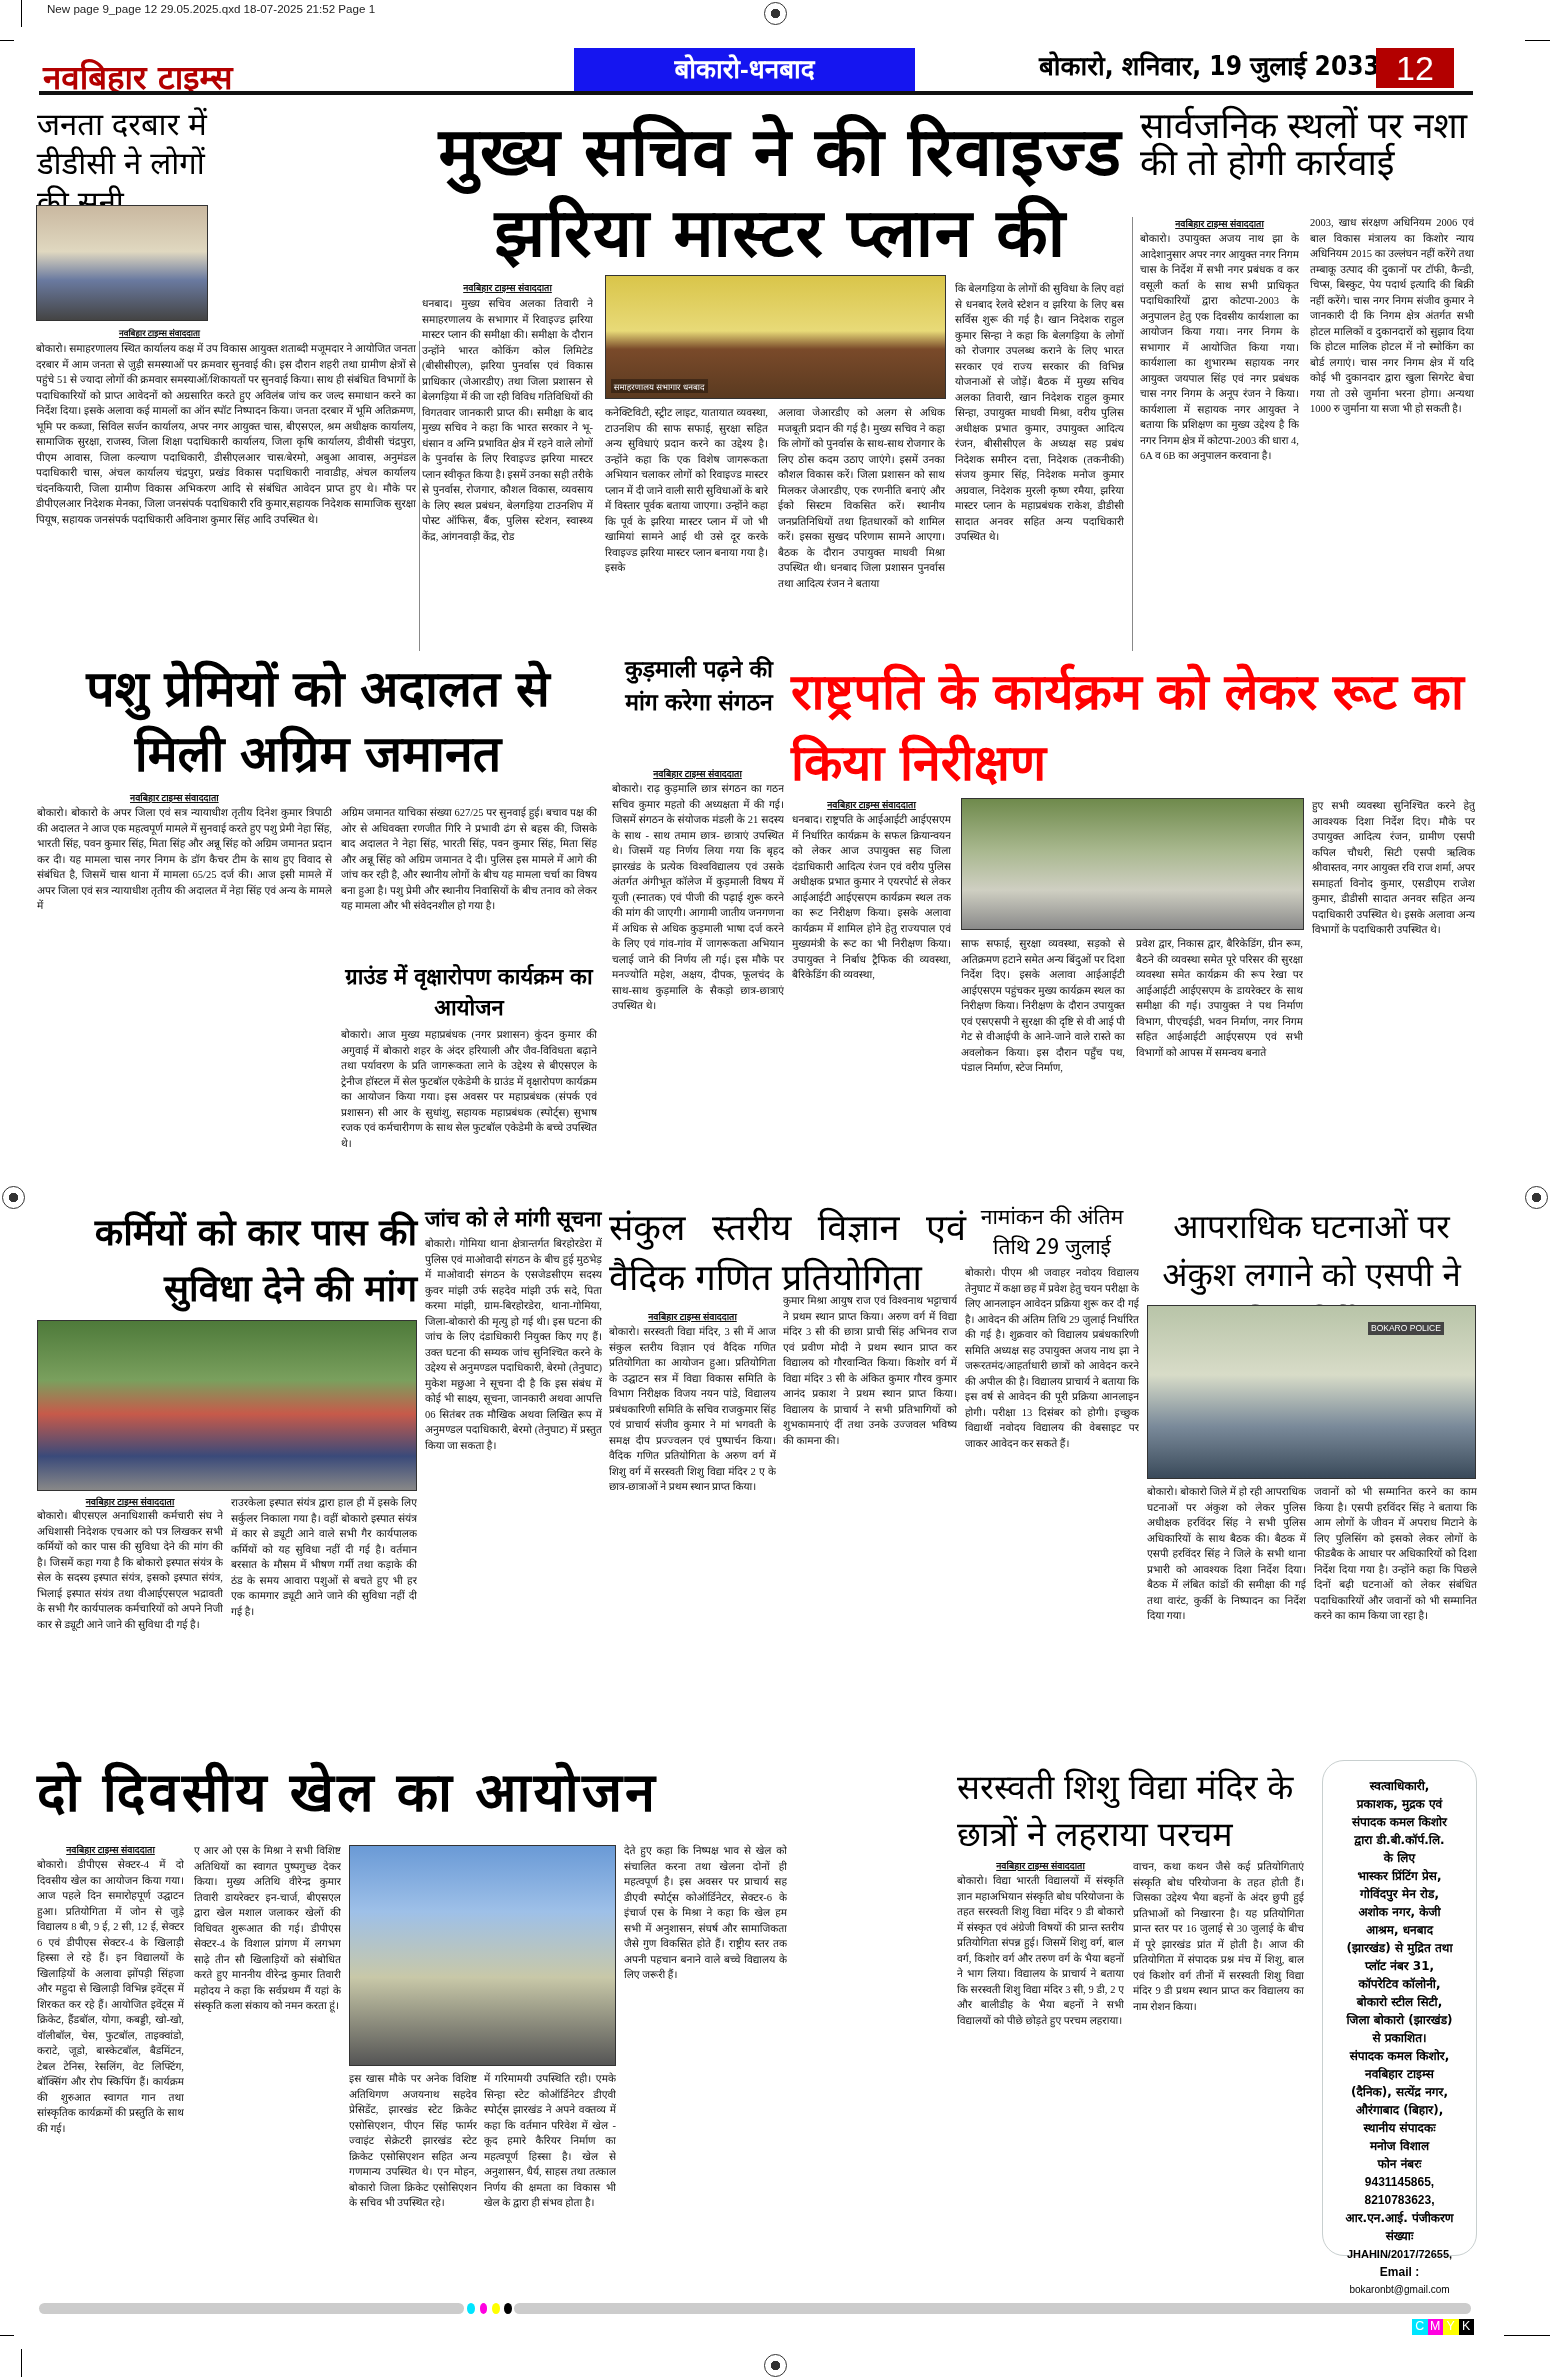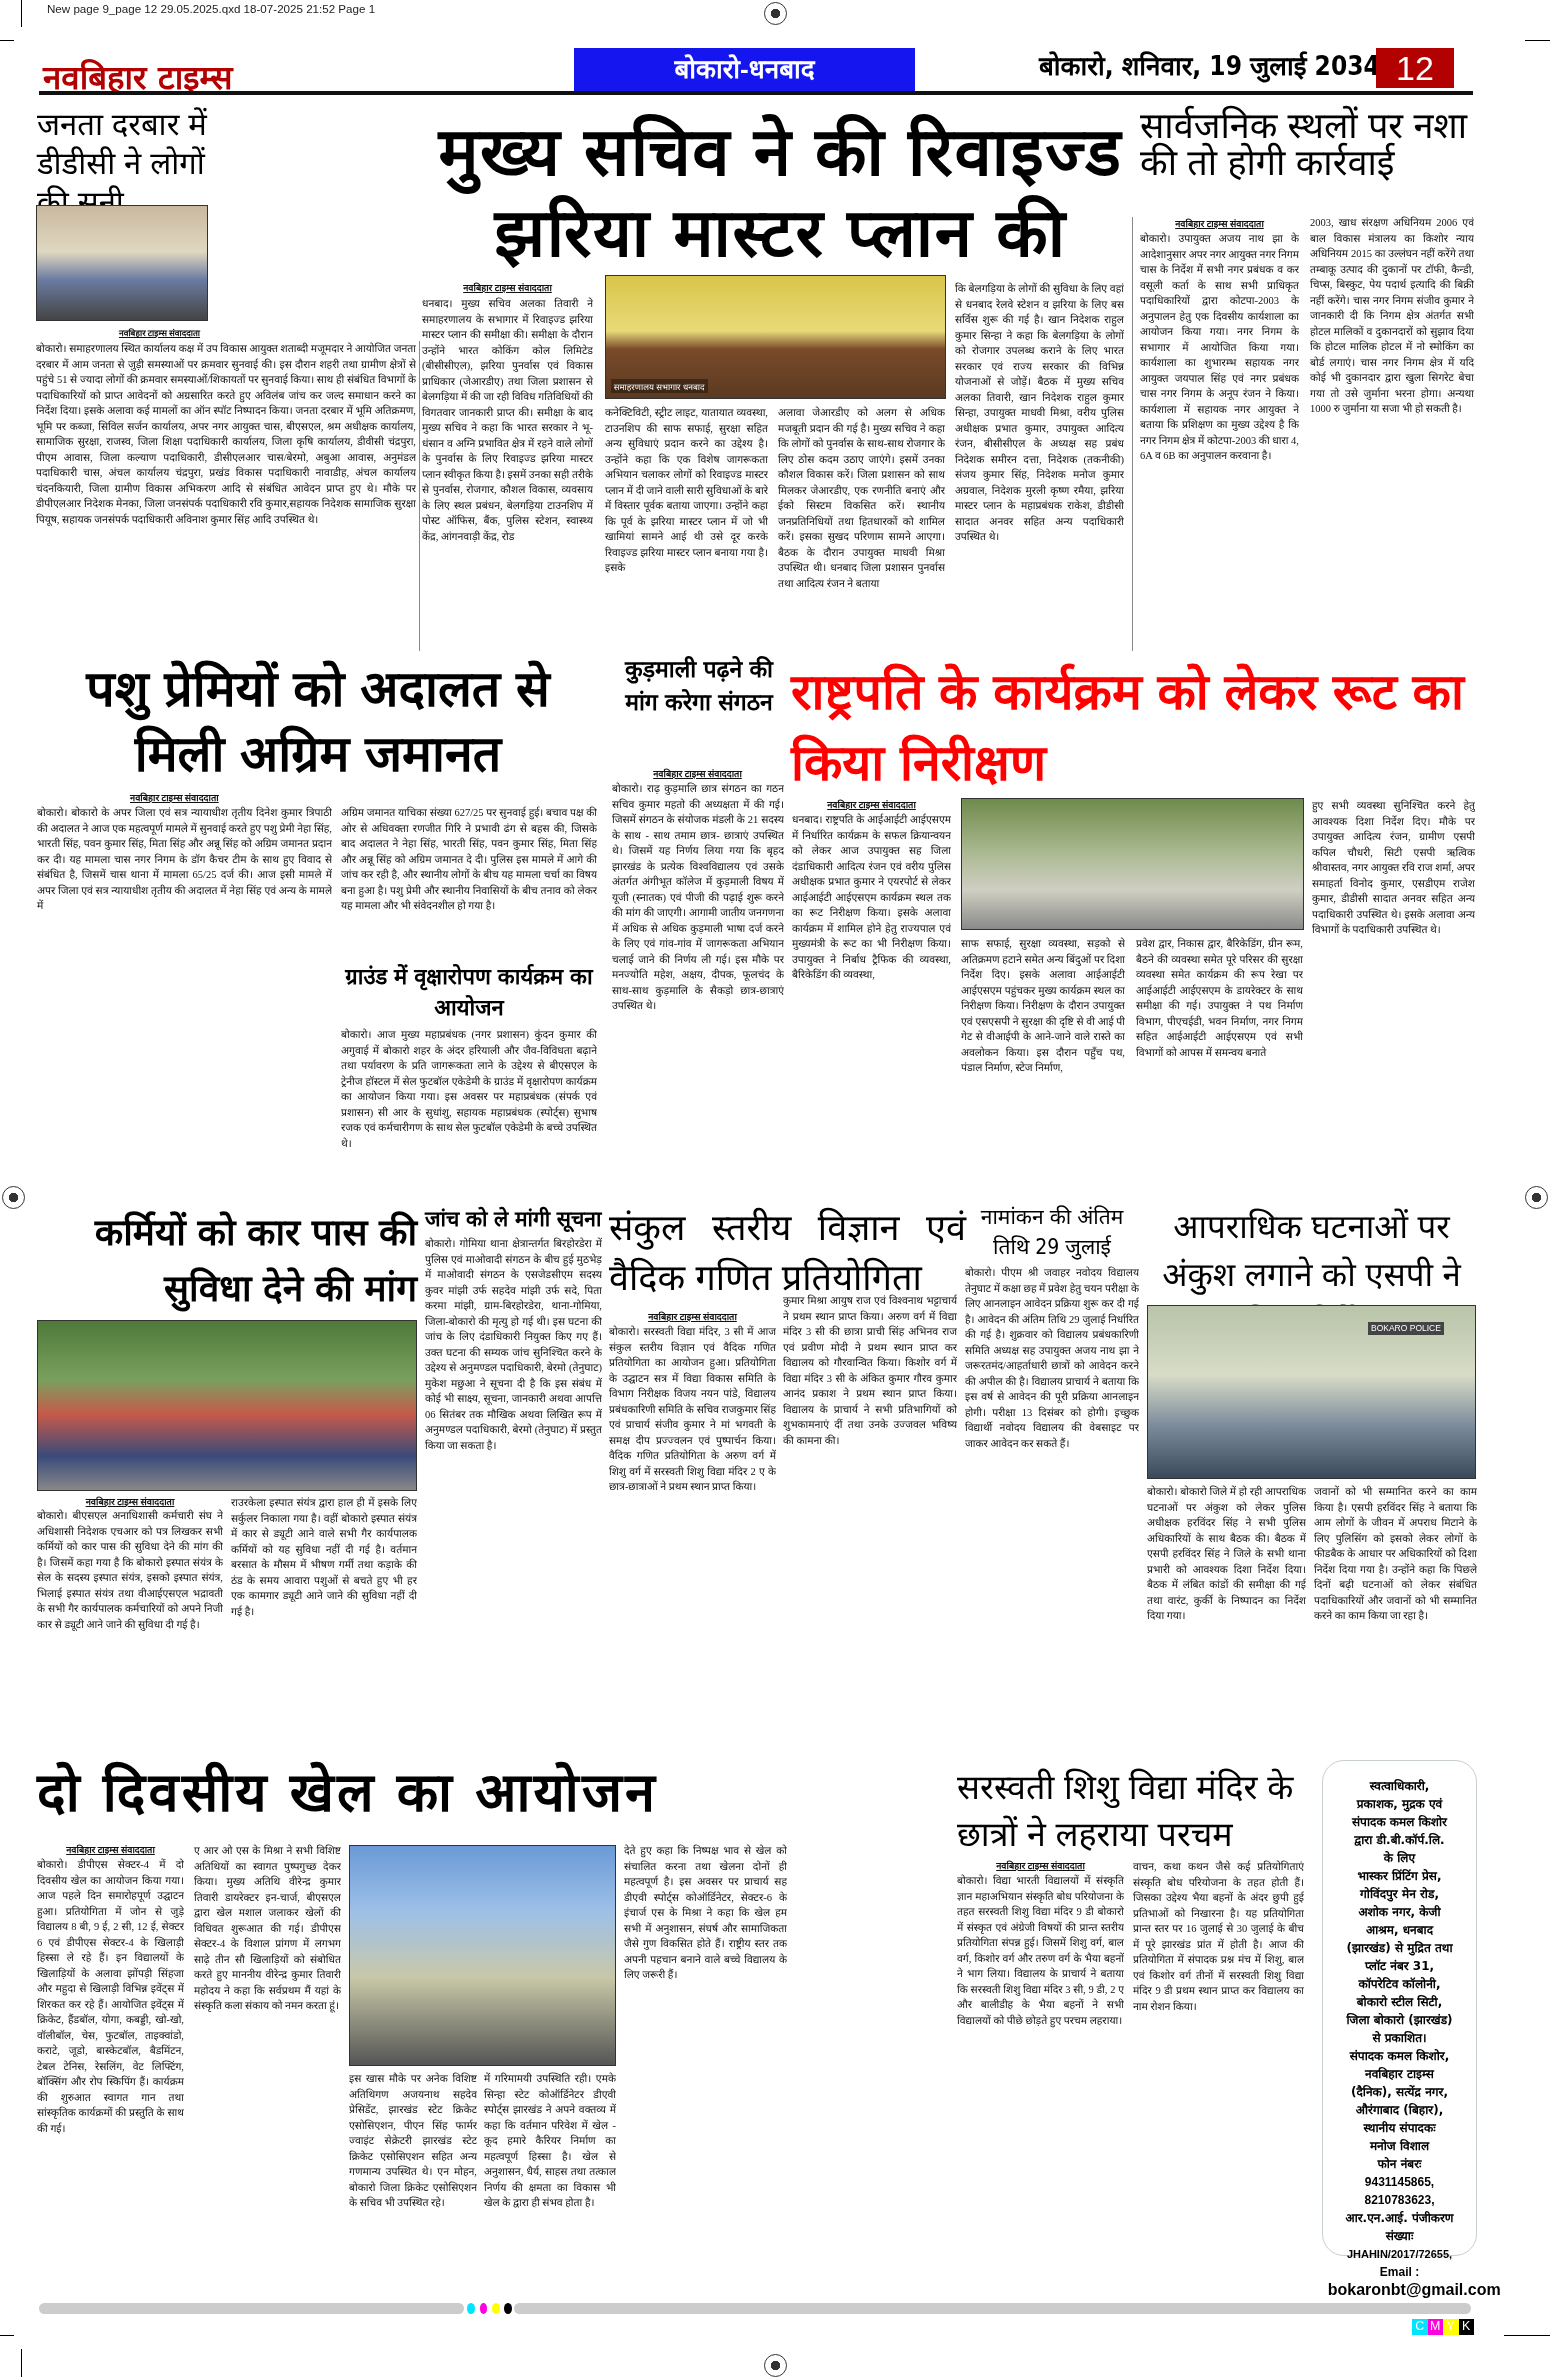--- a/index.html
+++ b/index.html
@@ -38,21 +38,21 @@
 <div class="abs reg" style="left:764px;top:1.6px"></div>
 <div class="abs reg" style="left:2.3px;top:1186px"></div>
 <div class="abs reg" style="left:1525px;top:1186px"></div>
 <div class="abs reg" style="left:764px;top:2354px"></div>
 <div class="abs" style="left:0;top:40px;width:14px;height:0.8px;background:#000"></div>
 <div class="abs" style="left:21px;top:0;width:0.8px;height:27px;background:#000"></div>
 <div class="abs" style="left:1525px;top:40px;width:25.6px;height:0.8px;background:#000"></div>
 
 <div class="abs masthead-name">नवबिहार टाइम्स</div>
 <div class="abs edition">बोकारो-धनबाद</div>
-<div class="abs dateline">बोकारो, शनिवार, 19 जुलाई 2034</div>
+<div class="abs dateline">बोकारो, शनिवार, 19 जुलाई 2033</div>
 <div class="abs pageno">12</div>
 <div class="abs rule"></div>
 
 <div class="abs head light" style="left:37px;top:105px;width:172px;font-size:31px;line-height:39px;width:174px"><span>जनता दरबार में डीडीसी ने लोगों की सुनी फरियाद</span></div>
 <div class="abs photo hall" style="left:36px;top:205px;width:172px;height:116px"></div>
 <div class="abs body-text" style="left:109px;top:326px;width:101px;font-size:8.5px">
     <span class="byline">नवबिहार टाइम्स संवाददाता</span>
   </div>
 <div class="abs body-text" style="left:36px;top:341px;width:380px;height:310px;overflow:hidden">बोकारो। समाहरणालय स्थित कार्यालय कक्ष में उप विकास आयुक्त शताब्दी मजूमदार ने आयोजित जनता दरबार में आम जनता से जुड़ी समस्याओं पर क्रमवार सुनवाई की। इस दौरान शहरी तथा ग्रामीण क्षेत्रों से पहुंचे 51 से ज्यादा लोगों की क्रमवार समस्याओं/शिकायतों पर सुनवाई किया। साथ ही संबंधित विभागों के पदाधिकारियों को प्राप्त आवेदनों को अग्रसारित करते हुए अविलंब जांच कर जल्द समाधान करने का निर्देश दिया। इसके अलावा कई मामलों का ऑन स्पॉट निष्पादन किया। जनता दरबार में भूमि अतिक्रमण, भूमि पर कब्जा, सिविल सर्जन कार्यालय, अपर नगर आयुक्त चास, बीएसएल, श्रम अधीक्षक कार्यालय, सामाजिक सुरक्षा, राजस्व, जिला शिक्षा पदाधिकारी कार्यालय, जिला कृषि कार्यालय, डीवीसी चंद्रपुरा, पीएम आवास, जिला कल्याण पदाधिकारी, डीसीएलआर चास/बेरमो, अबुआ आवास, अनुमंडल पदाधिकारी चास, अंचल कार्यालय चंद्रपुरा, प्रखंड विकास पदाधिकारी नावाडीह, अंचल कार्यालय चंदनकियारी, जिला ग्रामीण विकास अभिकरण आदि से संबंधित आवेदन प्राप्त हुए थे। मौके पर डीपीएलआर निदेशक मेनका, जिला जनसंपर्क पदाधिकारी रवि कुमार,सहायक निदेशक सामाजिक सुरक्षा पियूष, सहायक जनसंपर्क पदाधिकारी अविनाश कुमार सिंह आदि उपस्थित थे।</div>
 
@@ -170,21 +170,21 @@
       <div>स्थानीय संपादकः</div>
       <div>मनोज विशाल</div>
       <div>फोन नंबरः</div>
     </div>
   <div class="en">9431145865,</div>
   <div class="en">8210783623,</div>
   <div>आर.एन.आई. पंजीकरण</div>
   <div>संख्याः</div>
   <div class="en" style="font-size:11px">JHAHIN/2017/72655,</div>
   <div class="en">Email :</div>
-  <div class="en" style="font-size:16px;font-weight:bold">bokaronbt@gmail.com</div>
+  <div class="en" style="font-size:10px;font-weight:normal">bokaronbt@gmail.com</div>
 </div>
 
 <div class="abs divider" style="left:419px;top:341px;width:0.8px;height:310px"></div>
 <div class="abs divider" style="left:1132px;top:217px;width:0.8px;height:434px"></div>
 
 <div class="abs colorbar" style="left:39px;top:2303px;width:425px"></div>
 <div class="abs" style="left:465px;top:2303px" id="cmyk-dots"><span class="dot" style="background: rgb(0, 229, 255);"></span><span class="dot" style="background: rgb(255, 0, 224);"></span><span class="dot" style="background: rgb(255, 255, 0);"></span><span class="dot" style="background: rgb(0, 0, 0);"></span></div>
 <div class="abs colorbar" style="left:514px;top:2303px;width:957px"></div>
 <div class="abs cmyk" style="left:1412px;top:2319px" id="cmyk-swatches"><span style="background: rgb(0, 229, 255);">C</span><span style="background: rgb(255, 0, 224);">M</span><span style="background: rgb(255, 255, 0); color: rgb(255, 255, 255);">Y</span><span style="background: rgb(0, 0, 0);">K</span></div>
 <div class="abs" style="left:0;top:2335px;width:14px;height:0.8px;background:#000"></div>

